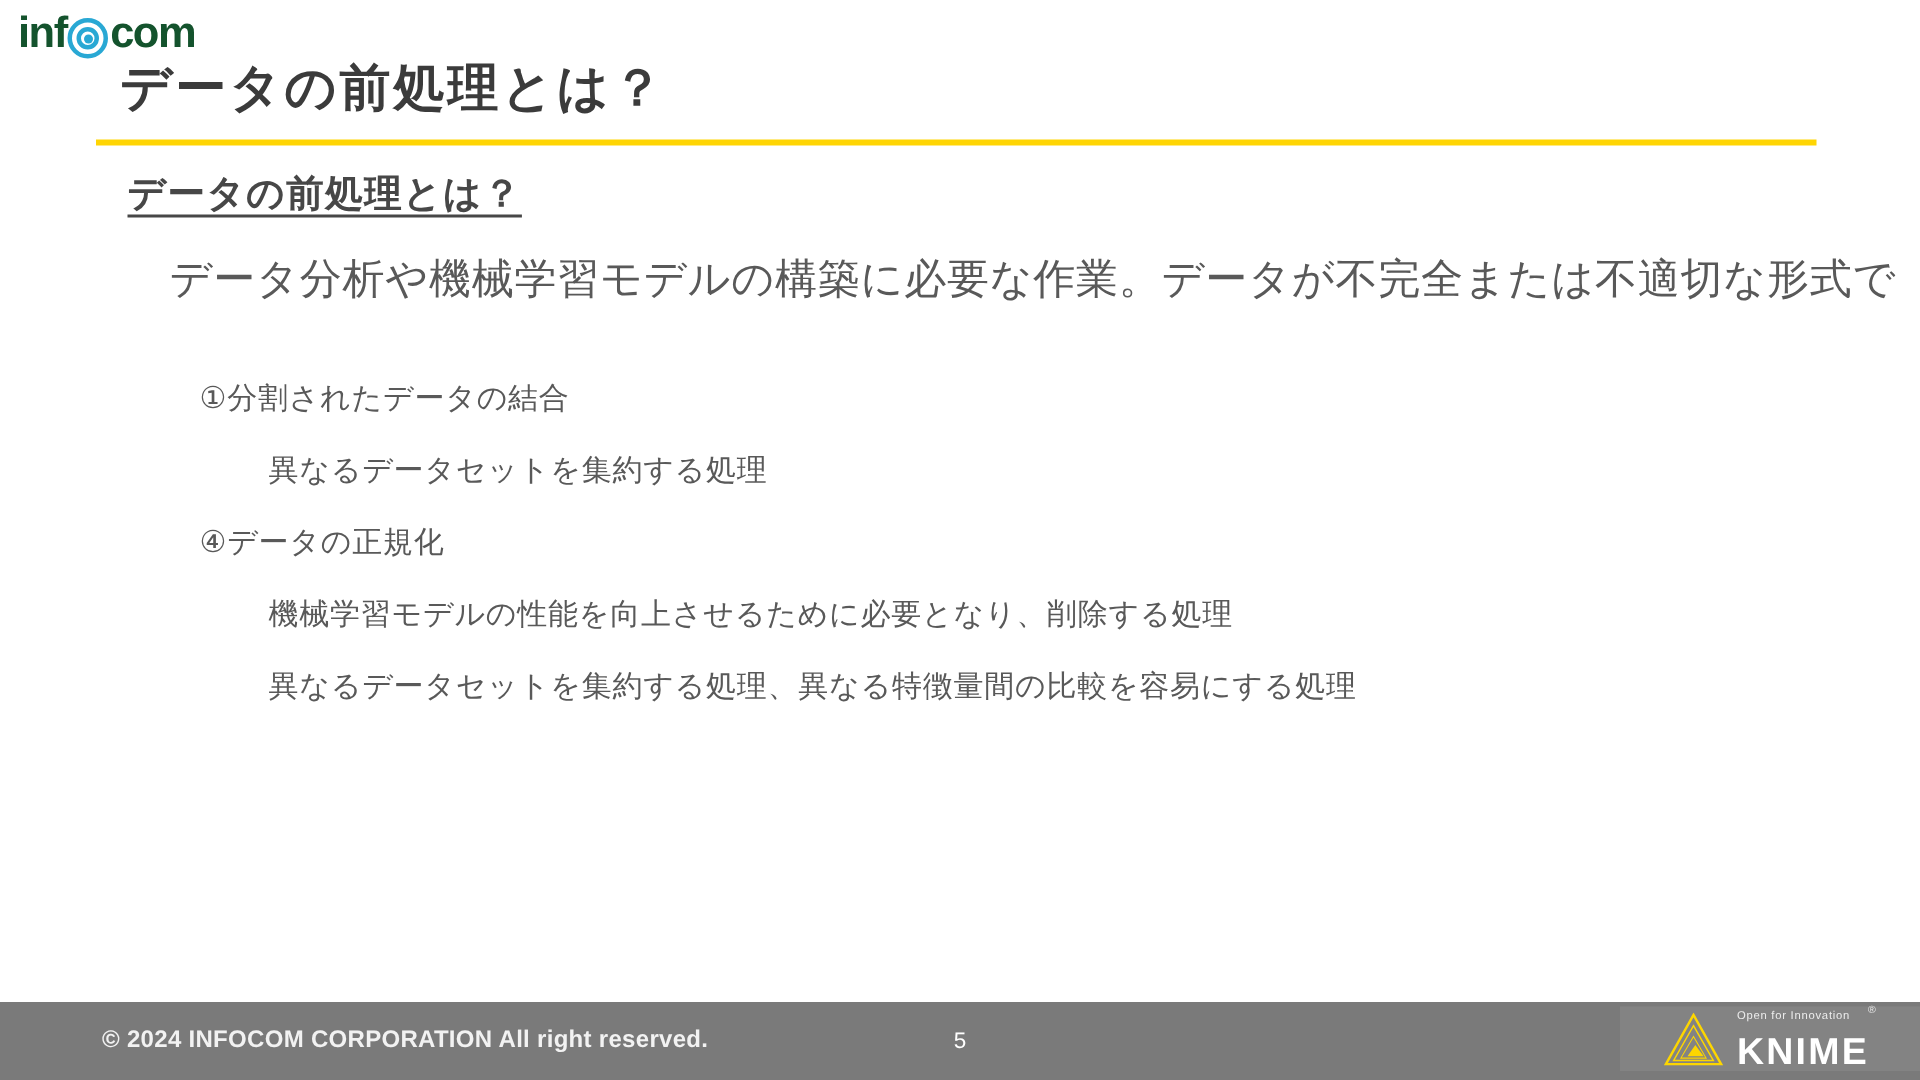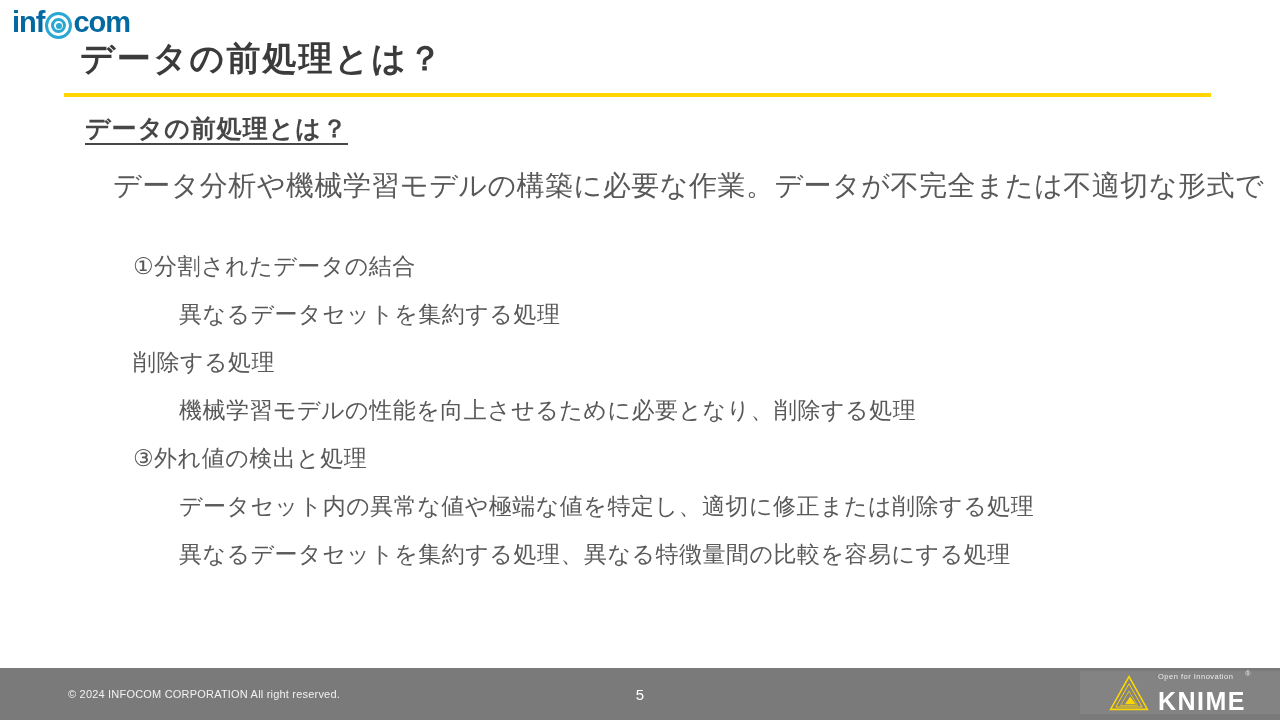--- a/index.html
+++ b/index.html
@@ -5,21 +5,21 @@
   * { margin:0; padding:0; box-sizing:border-box; }
   html,body { width:1280px; height:720px; background:#ffffff; }
   .slide {
     position:relative; width:1280px; height:720px; background:#ffffff;
     overflow:hidden; font-family:"Liberation Sans","DejaVu Sans",sans-serif;
   }
 
   
   .logo {
     position:absolute; left:12px; top:8px; display:flex; align-items:center;
-    color:#0369a1; font-weight:800; font-size:29px; letter-spacing:-1px;
+    color:#14532d; font-weight:800; font-size:29px; letter-spacing:-1px;
   }
   .logo-part { line-height:1; }
   .logo-o {
     position:relative; display:inline-block; width:27px; height:27px;
     border:3px solid #29A8D4; border-radius:50%; margin:0 1px; top:3px;
   }
   .logo-o-inner { position:absolute; inset:3px; border:3px solid #29A8D4; border-radius:50%; }
   .logo-o-dot {
     position:absolute; width:6px; height:6px; background:#29A8D4; border-radius:50%;
     top:50%; left:50%; transform:translate(-50%,-50%);
@@ -32,29 +32,29 @@
   }
   .accent-line { position:absolute; left:64px; top:93px; width:1147px; height:4px; background:#FFD503; }
 
   
   .content { position:absolute; left:85px; top:112px; color:#595959; }
   .heading {
     font-size:25px; font-weight:700; color:#474747; letter-spacing:1px;
     text-decoration:underline; text-underline-offset:6px; white-space:nowrap;
   }
   .para { margin:18px 0 0 28px; font-size:28px; line-height:45px; letter-spacing:0.5px; white-space:nowrap; }
-  .list { margin:34px 0 0 48px; font-size:23px; letter-spacing:0.5px; }
+  .list { margin:34px 0 0 48px; font-size:20px; letter-spacing:0.5px; }
   .item-label { height:48px; line-height:48px; white-space:nowrap; }
   .item-detail { height:48px; line-height:48px; padding-left:46px; white-space:nowrap; }
 
   
   .footer { position:absolute; left:0; bottom:0; width:1280px; height:52px; background:#7A7A7A; }
   .copyright {
     position:absolute; left:68px; top:50%; transform:translateY(-50%);
-    font-size:11px; color:#F2F2F2; letter-spacing:0.2px; white-space:nowrap;
+    font-size:16px; color:#F2F2F2; letter-spacing:0.2px; white-space:nowrap;font-weight:bold;
   }
   .page-num {
     position:absolute; left:0; right:0; top:50%; transform:translateY(-50%);
     text-align:center; color:#FFFFFF; font-size:15px;
   }
   .knime {
     position:absolute; right:0; top:3px; width:200px; height:43px; background:#838383;
     display:flex; align-items:center; justify-content:center; gap:9px;
   }
   .knime-triangle { width:40px; height:36px; display:block; }
@@ -89,26 +89,22 @@
     <div class="para">
       <div class="para-line">データ分析や機械学習モデルの構築に必要な作業。データが不完全または不適切な形式で</div>
     </div>
 
     <div class="list">
       <div class="list-item">
         <div class="item-label">①分割されたデータの結合</div>
         <div class="item-detail">異なるデータセットを集約する処理</div>
       </div>
       <div class="list-item">
-        <div class="item-label">削除する処理</div>
+        <div class="item-label">④データの正規化</div>
         <div class="item-detail">機械学習モデルの性能を向上させるために必要となり、削除する処理</div>
-      </div>
-      <div class="list-item">
-        <div class="item-label">③外れ値の検出と処理</div>
-        <div class="item-detail">データセット内の異常な値や極端な値を特定し、適切に修正または削除する処理</div>
       </div>
       <div class="list-item">
         <div class="item-detail">異なるデータセットを集約する処理、異なる特徴量間の比較を容易にする処理</div>
       </div>
     </div>
   </div>
 
   <div class="footer">
     <div class="copyright">© 2024 INFOCOM CORPORATION All right reserved.</div>
     <div class="page-num">5</div>

